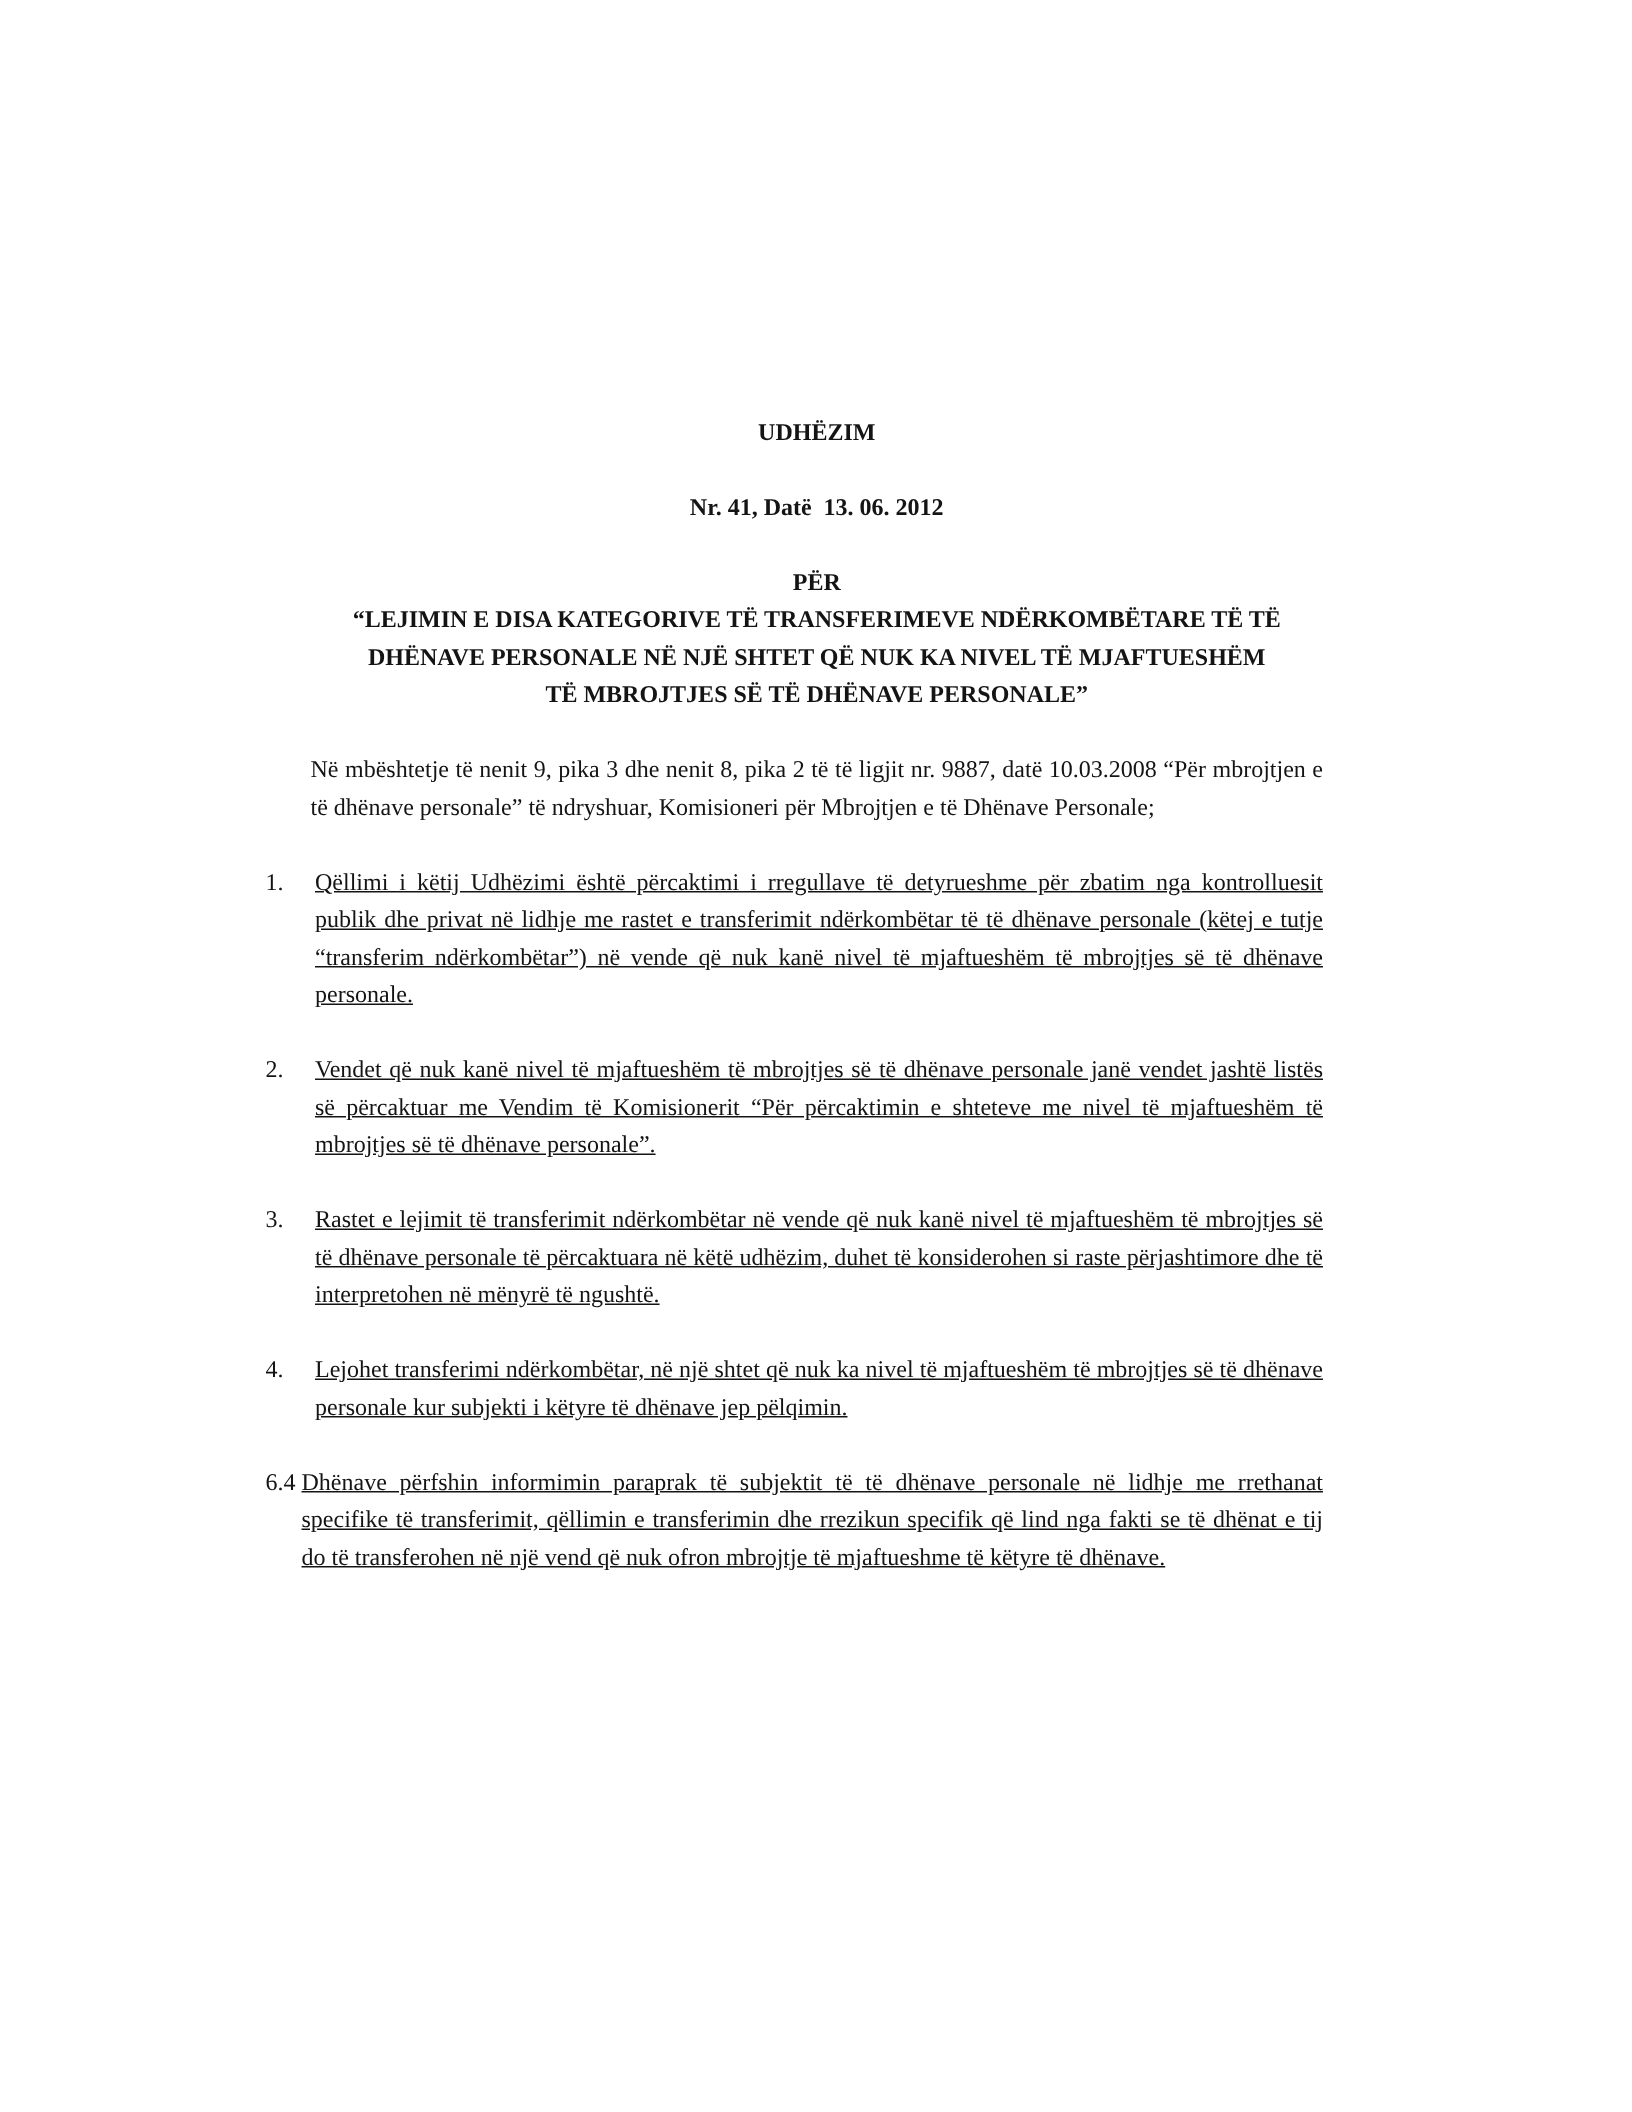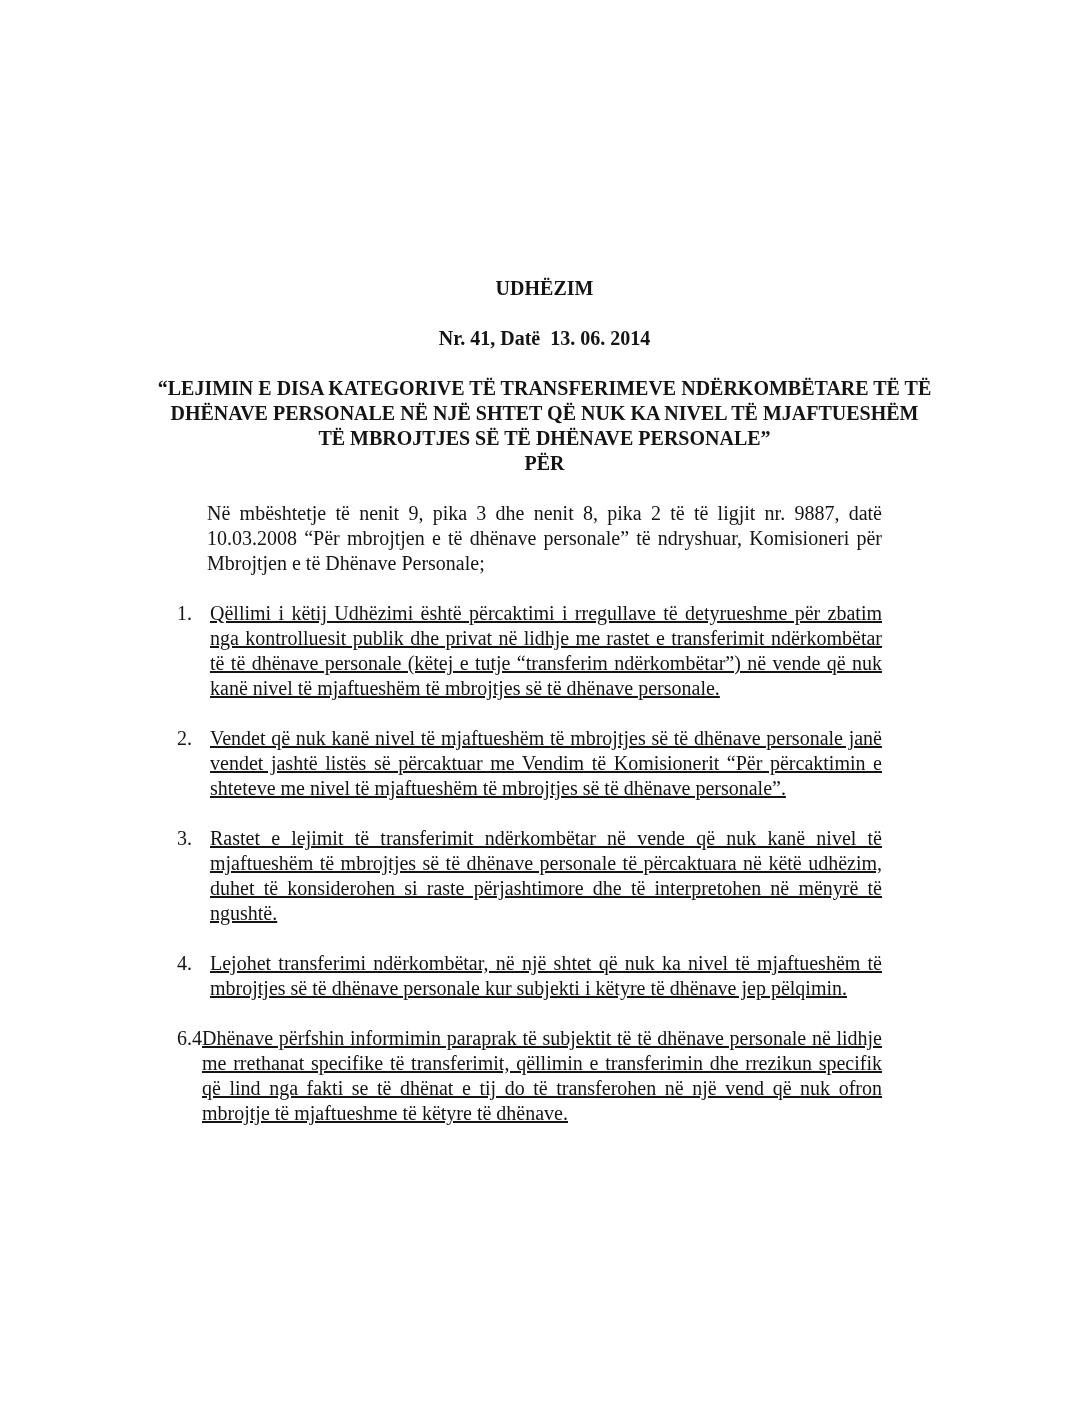--- a/index.html
+++ b/index.html
@@ -9,21 +9,21 @@
   }
   .page {
     position: relative;
     width: 928px;
     height: 1408px;
     margin: 0 auto;
     background: #ffffff;
     box-sizing: border-box;
     padding: 276px 126px 0 97px;
     font-family: "Liberation Serif", "DejaVu Serif", serif;
-    font-size: 20px;
+    font-size: 16px;
     line-height: 25px;
     color: #141414;
     overflow: hidden;
   }
   .centered {
     text-align: center;
     white-space: pre-wrap;
     margin: 0 -60px 0 -30px; 
   }
   .h-bold {
@@ -63,27 +63,27 @@
   }
   p { margin: 0; }
 </style>
 </head>
 <body>
 
 <div class="page">
 
   <p class="centered h-bold blank-after">UDHËZIM</p>
 
-  <p class="centered h-bold blank-after">Nr. 41, Datë  13. 06. 2014</p>
+  <p class="centered h-bold blank-after">Nr. 41, Datë  13. 06. 2012</p>
+
+  <p class="centered h-bold">PËR</p>
 
   <p class="centered h-bold main-title">“LEJIMIN E DISA KATEGORIVE TË TRANSFERIMEVE NDËRKOMBËTARE TË TË
 DHËNAVE PERSONALE NË NJË SHTET QË NUK KA NIVEL TË MJAFTUESHËM
 TË MBROJTJES SË TË DHËNAVE PERSONALE”</p>
-
-  <p class="centered h-bold">PËR</p>
 
   <p class="preamble">Në mbështetje të nenit 9, pika 3 dhe nenit 8, pika 2 të të ligjit nr. 9887, datë 10.03.2008 “Për mbrojtjen e të dhënave personale” të ndryshuar, Komisioneri për Mbrojtjen e të Dhënave Personale;</p>
 
 
   <div class="items">
 
     <div class="item">
       <span class="num">1.</span>
       <span class="txt">Qëllimi i këtij Udhëzimi është përcaktimi i rregullave të detyrueshme për zbatim nga kontrolluesit publik dhe privat në lidhje me rastet e transferimit ndërkombëtar të të dhënave personale (këtej e tutje “transferim ndërkombëtar”) në vende që nuk kanë nivel të mjaftueshëm të mbrojtjes së të dhënave personale.</span>
     </div>

